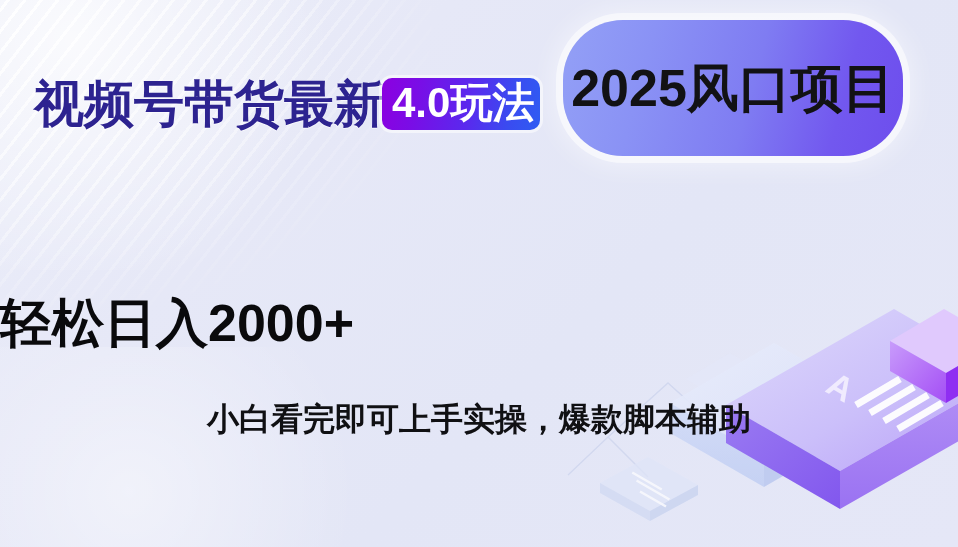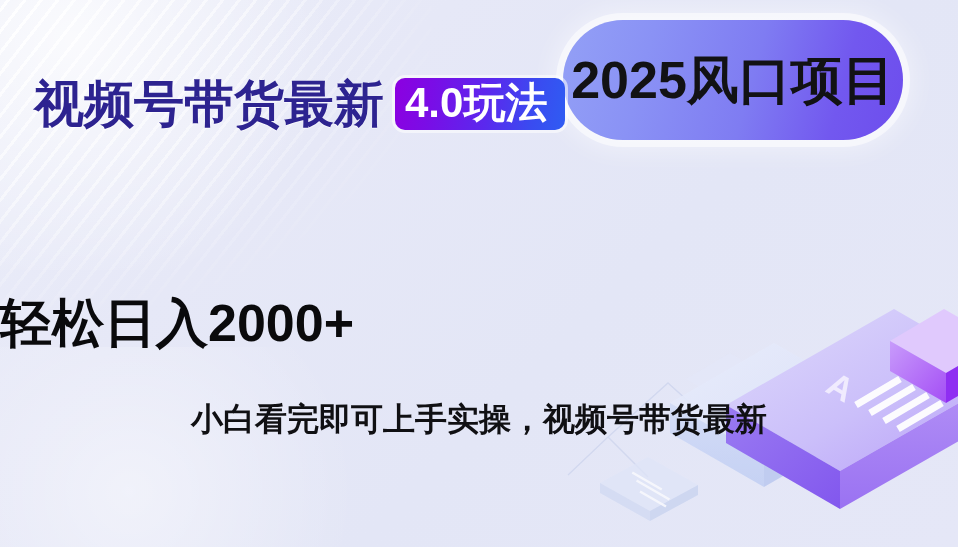--- a/index.html
+++ b/index.html
@@ -70,52 +70,51 @@
   }
 
   
   .line1 {
     position: absolute;
     left: 34px;
     top: 78px;
     display: flex;
     align-items: center;
     white-space: nowrap;
-    gap: 13px;
   }
   .line1-text {
     font-size: 50px;
     font-weight: 700;
     color: #2d2390;
     letter-spacing: 0px;
     line-height: 1;
     text-shadow: 0 1px 0 rgba(255,255,255,0.6);
   }
   .badge-40 {
     margin-left: -2px;
     display: inline-flex;
     align-items: center;
     justify-content: center;
-    padding: 4px 18px 6px 10px;
+    padding: 4px 6px 6px 10px;
     border-radius: 10px;
     background: linear-gradient(100deg, #8c00e0 0%, #7a0de6 22%, #5a29ee 55%, #3a4bf0 80%, #2f5cf3 100%);
     color: #ffffff;
     font-size: 42px;
     font-weight: 700;
     line-height: 1;
     box-shadow: 0 0 0 3px rgba(255,255,255,0.55);
   }
 
   
   .pill-2025 {
     position: absolute;
     left: 563px;
     top: 20px;
     width: 340px;
-    height: 120px;
+    height: 136px;
     border-radius: 60px;
     background: linear-gradient(105deg, #93a0f6 0%, #8a92f5 25%, #7f7cf2 55%, #7258ef 80%, #6d4ded 100%);
     box-shadow: 0 0 0 7px rgba(255,255,255,0.55), 0 0 26px 10px rgba(255,255,255,0.45);
     display: flex;
     align-items: center;
     justify-content: center;
   }
   .pill-2025 .pill-text {
     font-size: 52px;
     font-weight: 700;
@@ -263,16 +262,16 @@
     </div>
 
     <div class="line1">
       <span class="line1-text">视频号带货最新</span>
       <span class="badge-40">4.0玩法</span>
     </div>
 
 
     <div class="line3">轻松日入2000+</div>
 
-    <div class="line4">小白看完即可上手实操，视频号带货最新</div>
+    <div class="line4">小白看完即可上手实操，爆款脚本辅助</div>
 
   </div>
 </div>
 
 </body></html>

